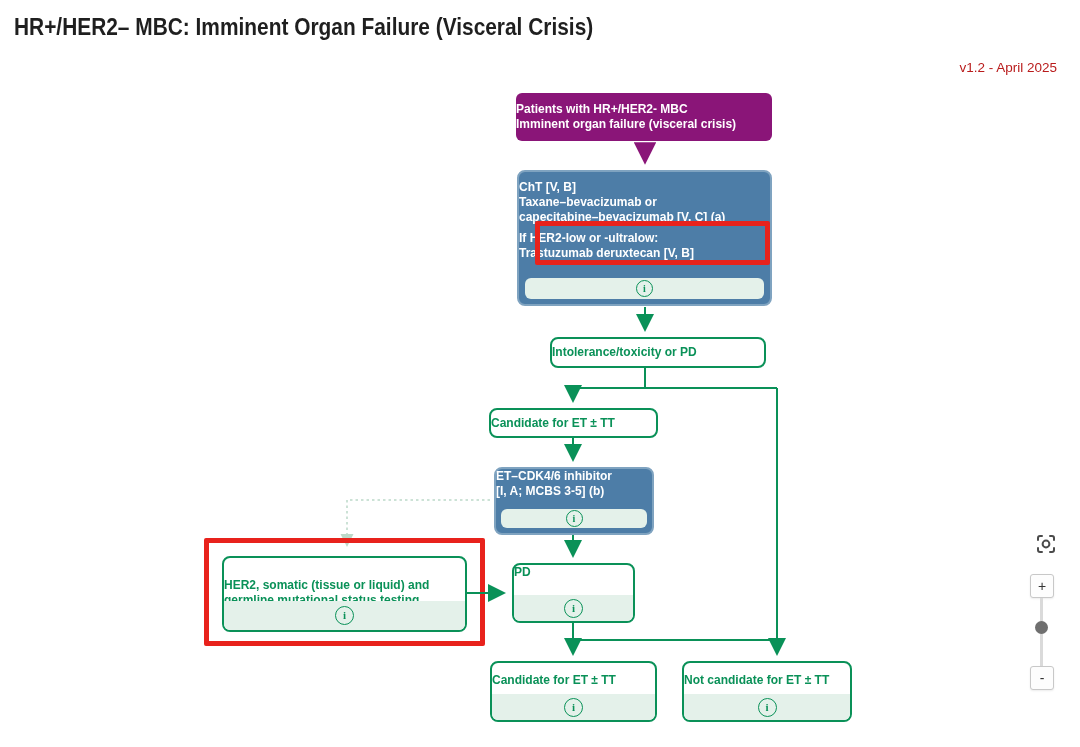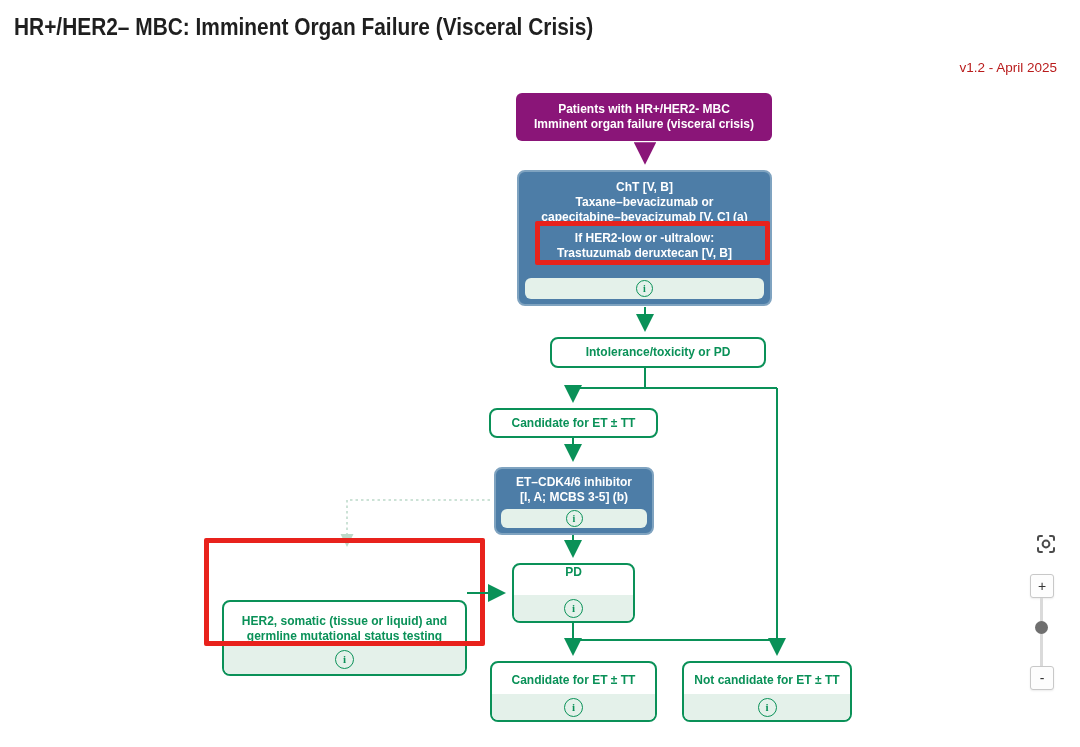--- a/index.html
+++ b/index.html
@@ -16,21 +16,21 @@
 
   .page-title{
     position:absolute;left:14px;top:13px;margin:0;
     font-size:24px;font-weight:bold;color:#1f1f1f;white-space:nowrap;
     transform:scaleX(0.87);transform-origin:left center;letter-spacing:0px;
   }
   .version{
     position:absolute;right:23px;top:60px;font-size:13.5px;color:#b91c1c;
   }
 
-  .box{position:absolute;box-sizing:border-box;text-align:center;font-weight:bold;font-size:12px;z-index:1;}
+  .box{position:absolute;box-sizing:border-box;font-weight:bold;font-size:12px;z-index:1;}
   .purple-box{background:var(--purple);color:#fff;border-radius:6px;display:flex;flex-direction:column;justify-content:center;line-height:15px;}
   .blue-box{background:var(--blue);border:2px solid var(--blue-border);border-radius:8px;color:#fff;}
   .green-box{background:#fff;border:2px solid var(--green);border-radius:8px;color:var(--green);}
   .bline{line-height:15px;}
   .spacer6{height:6px;}
 
   .mint-footer{
     position:absolute;background:var(--mint);display:flex;align-items:center;justify-content:center;
   }
   .mint-footer.inset{border-radius:6px;}
@@ -101,29 +101,29 @@
   </div>
 
   <div class="box green-box" style="left:550px;top:337px;width:216px;height:31px;line-height:27px;">
     <span>Intolerance/toxicity or PD</span>
   </div>
 
   <div class="box green-box" style="left:489px;top:408px;width:169px;height:30px;line-height:26px;">
     <span>Candidate for ET ± TT</span>
   </div>
 
-  <div class="box blue-box" style="left:494px;top:467px;width:160px;height:68px;padding-top:6px;">
+  <div class="box blue-box" style="left:494px;top:467px;width:160px;height:68px;">
     <div class="bline">ET–CDK4/6 inhibitor</div>
     <div class="bline">[I, A; MCBS 3-5] (b)</div>
     <div class="mint-footer inset" style="left:5px;right:5px;bottom:5px;height:19px;">
       <span class="info small">i</span>
     </div>
   </div>
 
-  <div class="box green-box" style="left:222px;top:556px;width:245px;height:76px;padding-top:12px;margin-top:44px;">
+  <div class="box green-box" style="left:222px;top:556px;width:245px;height:76px;padding-top:20px;">
     <div class="bline">HER2, somatic (tissue or liquid) and</div>
     <div class="bline">germline mutational status testing</div>
     <div class="mint-footer flush" style="height:29px;">
       <span class="info">i</span>
     </div>
   </div>
 
   <div class="box green-box" style="left:512px;top:563px;width:123px;height:60px;padding-top:0;">
     <div class="bline">PD</div>
     <div class="mint-footer flush" style="height:26px;">

